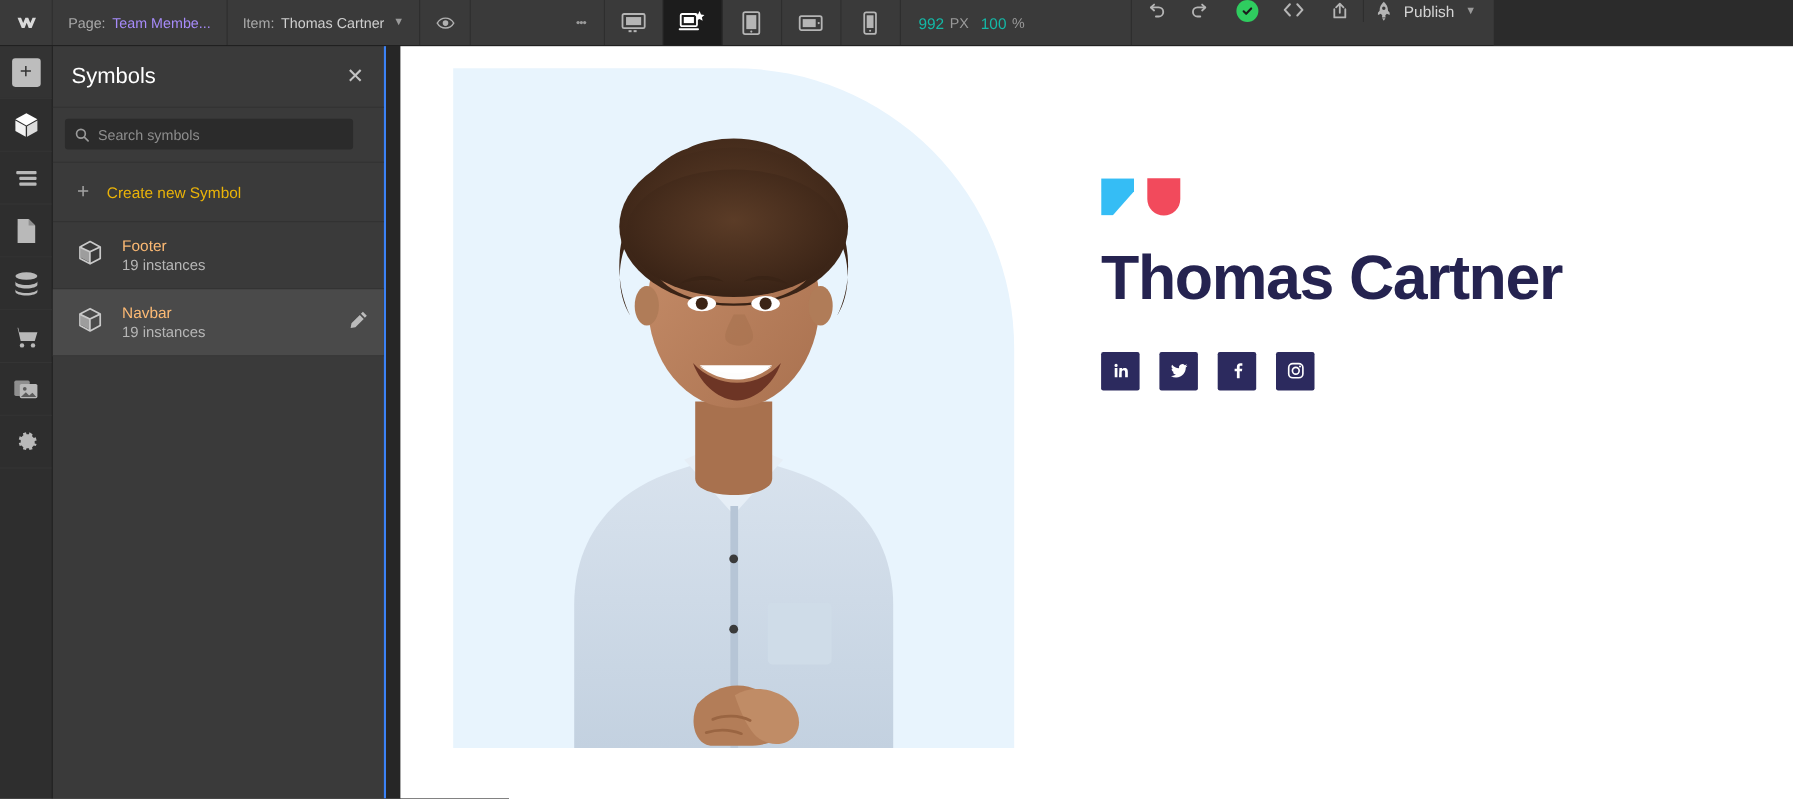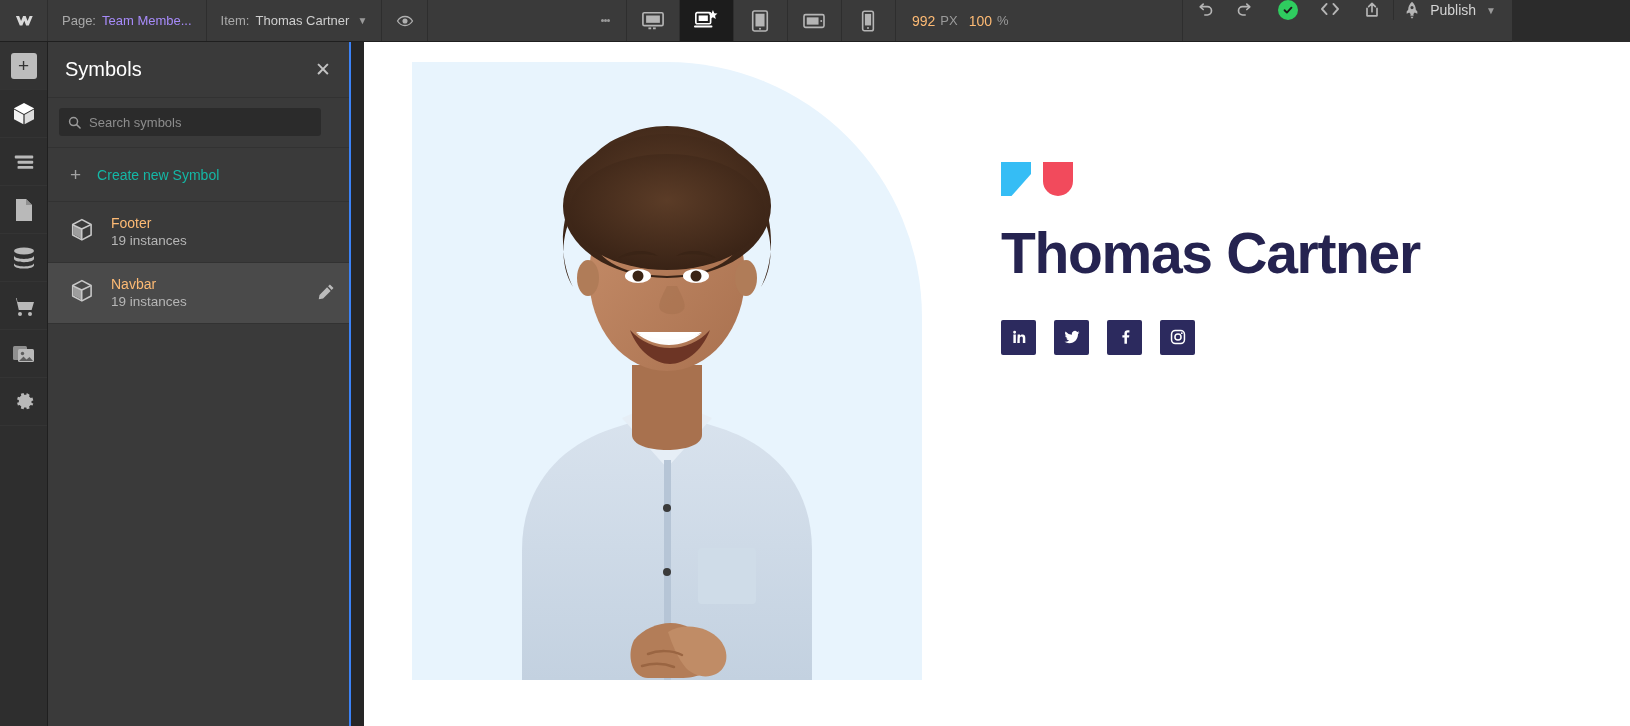--- a/index.html
+++ b/index.html
@@ -6,21 +6,21 @@
   html, body {
     width: 1630px; height: 726px;
     overflow: hidden;
     font-family: "Liberation Sans", sans-serif;
     background: #2b2b2b;
   }
   .app { position: relative; width: 1630px; height: 726px; }
 
   
   .topbar {
-    position: absolute; top: 0; left: 0; width: 1512px; height: 42px;
+    position: absolute; top: 0; left: 0; width: 1358px; height: 42px;
     background: #3a3a3a; display: flex; align-items: stretch;
     border-bottom: 1px solid #1f1f1f;
   }
   .tb-logo {
     width: 48px; display: flex; align-items: center; justify-content: center;
     border-right: 1px solid #2e2e2e;
   }
   .tb-logo svg { display: block; }
   .tb-seg {
     display: flex; align-items: center; padding: 0 14px;
@@ -40,21 +40,21 @@
     display:block; width:3px; height:3px; border-radius:50%; background:#9a9a9a; margin:1.5px 0;
   }
   .bp-group { display: flex; align-items: stretch; }
   .bp {
     width: 54px; display: flex; align-items: center; justify-content: center;
     border-right: 1px solid #2e2e2e; cursor: pointer;
   }
   .bp:first-child { border-left: 1px solid #2e2e2e; }
   .bp.active { background: #1c1c1c; }
   .zoomtxt { display: flex; align-items: center; padding: 0 16px; gap: 5px; white-space: nowrap; }
-  .zoomtxt .n { color: #fdba74; font-size: 14px; }
+  .zoomtxt .n { color: #14b8a6; font-size: 14px; }
   .zoomtxt .u { color: #9a9a9a; font-size: 13px; }
   .tb-right { display: flex; align-items: flex-start; border-left: 1px solid #2e2e2e; }
   .tb-right .tb-icon-btn { border-right: none; width: 42px; }
   .check-dot {
     width: 20px; height: 20px; border-radius: 50%; background: #2fcc5f;
     display: flex; align-items: center; justify-content: center;
   }
   .publish {
     display: flex; align-items: center; gap: 8px; padding: 0 16px 0 8px;
     border-left: 1px solid #2e2e2e; cursor: pointer;
@@ -96,21 +96,21 @@
   .search-box input {
     flex: 1; background: transparent; border: none; outline: none;
     color: #cfcfcf; font-size: 13px; font-family: "Liberation Sans", sans-serif;
   }
   .search-box input::placeholder { color: #8d8d8d; }
   .create-row {
     height: 54px; display: flex; align-items: center; gap: 16px; padding-left: 22px;
     border-bottom: 1px solid #323232; cursor: pointer;
   }
   .create-plus { color: #a2a2a2; font-size: 19px; line-height: 1; }
-  .create-label { color: #14b8a6; font-size: 14px; }
+  .create-label { color: #eab308; font-size: 14px; }
   .sym-row {
     height: 61px; display: flex; align-items: center; padding: 0 14px 0 19px;
     border-bottom: 1px solid #323232; cursor: pointer; position: relative;
   }
   .sym-row.selected { background: #4a4a4a; }
   .sym-cube { width: 30px; flex: 0 0 30px; }
   .sym-texts { margin-left: 14px; flex: 1; }
   .sym-name { color: #fdba74; font-size: 14px; line-height: 17px; }
   .sym-count { color: #b6b6b6; font-size: 13.5px; line-height: 17px; }
   .sym-edit { opacity: .85; }

